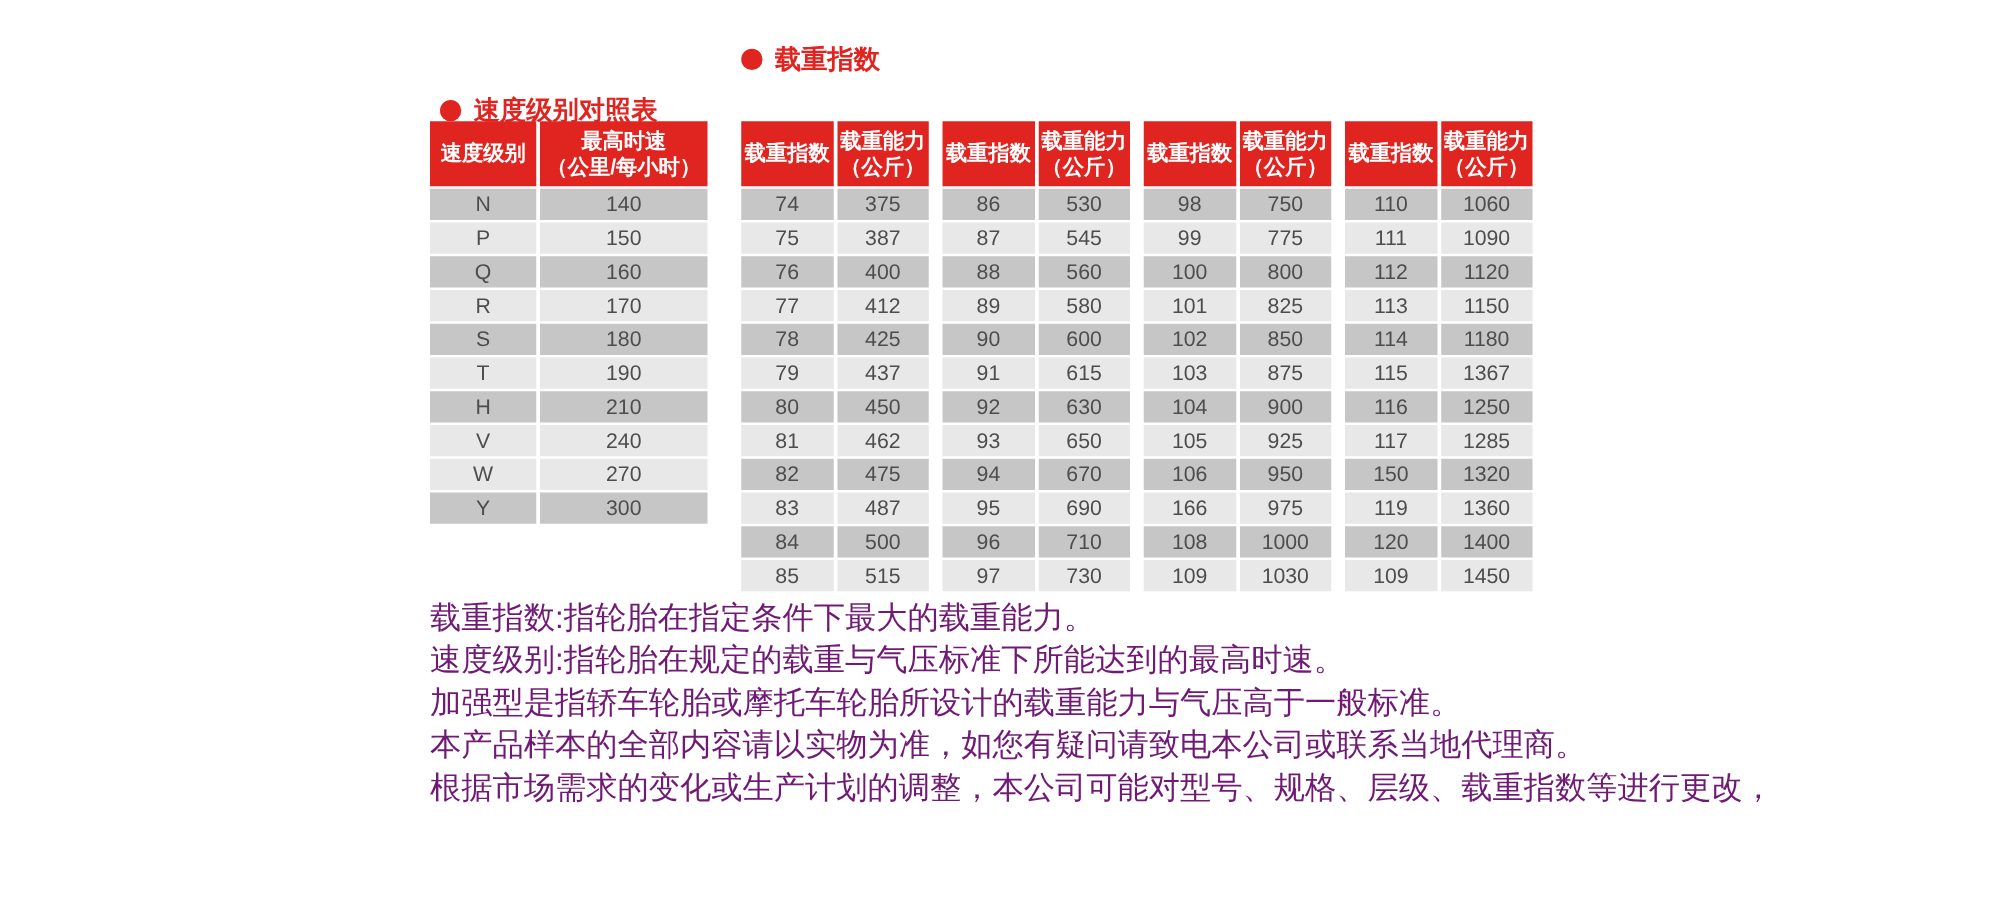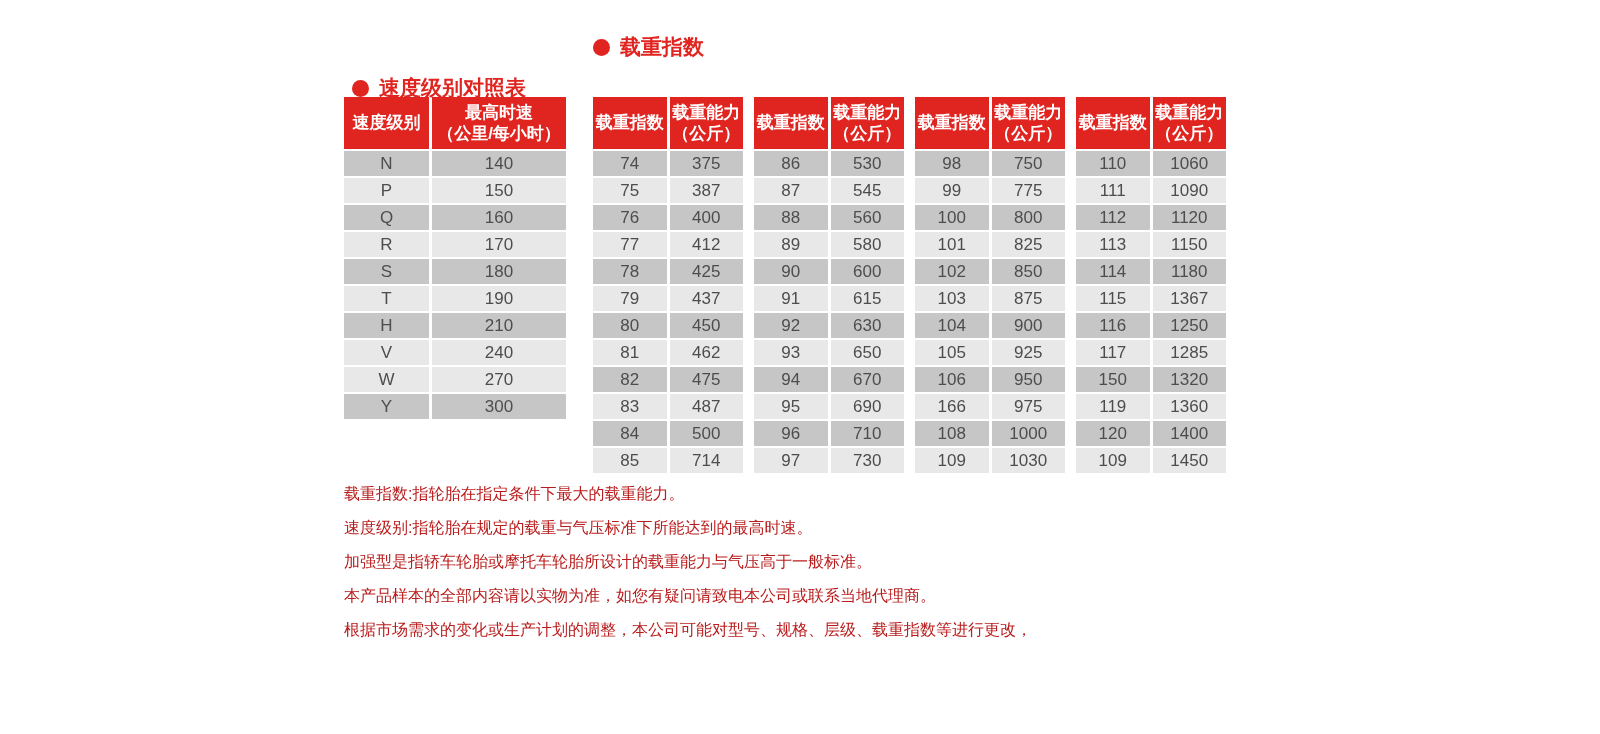--- a/index.html
+++ b/index.html
@@ -47,21 +47,21 @@
   .load-tables-wrap {
     position: absolute; left: 590px; top: 71px;
     display: flex; flex-direction: row; gap: 5px;
   }
   .load-pair-table { width: 156px; }
   .load-pair-table col { width: 73px; }
 
   
   .notes {
     position: absolute; left: 344px; top: 477px; width: 1000px;
-    color: #b91c1c; font-size: 16px; line-height: 34px;
+    color: #701a75; font-size: 25px; line-height: 34px;
   }
   .notes p { white-space: nowrap; }
 </style>
 </head>
 <body>
 
 <div class="canvas">
 
   <div class="section-title title-speed">
     <span class="bullet"></span>
@@ -188,21 +188,21 @@
           <tr class="row-light">
             <td>83</td>
             <td>487</td>
           </tr>
           <tr class="row-dark">
             <td>84</td>
             <td>500</td>
           </tr>
           <tr class="row-light">
             <td>85</td>
-            <td>714</td>
+            <td>515</td>
           </tr>
         </tbody>
     </table>
 
     <table class="load-pair-table">
       <colgroup>
           <col>
           <col>
         </colgroup>
       <thead>

